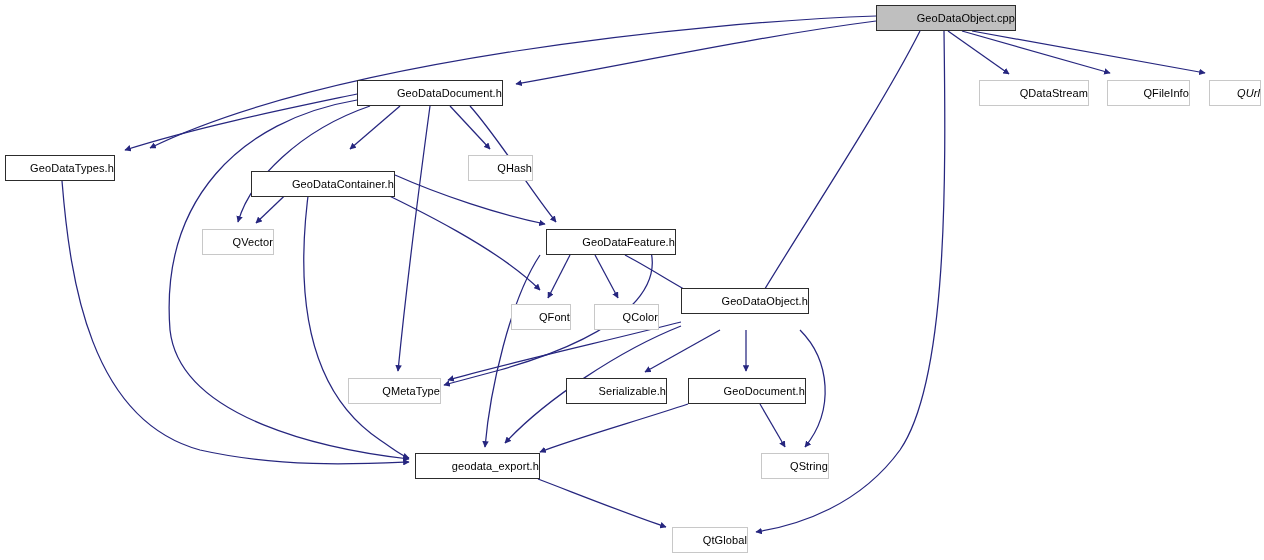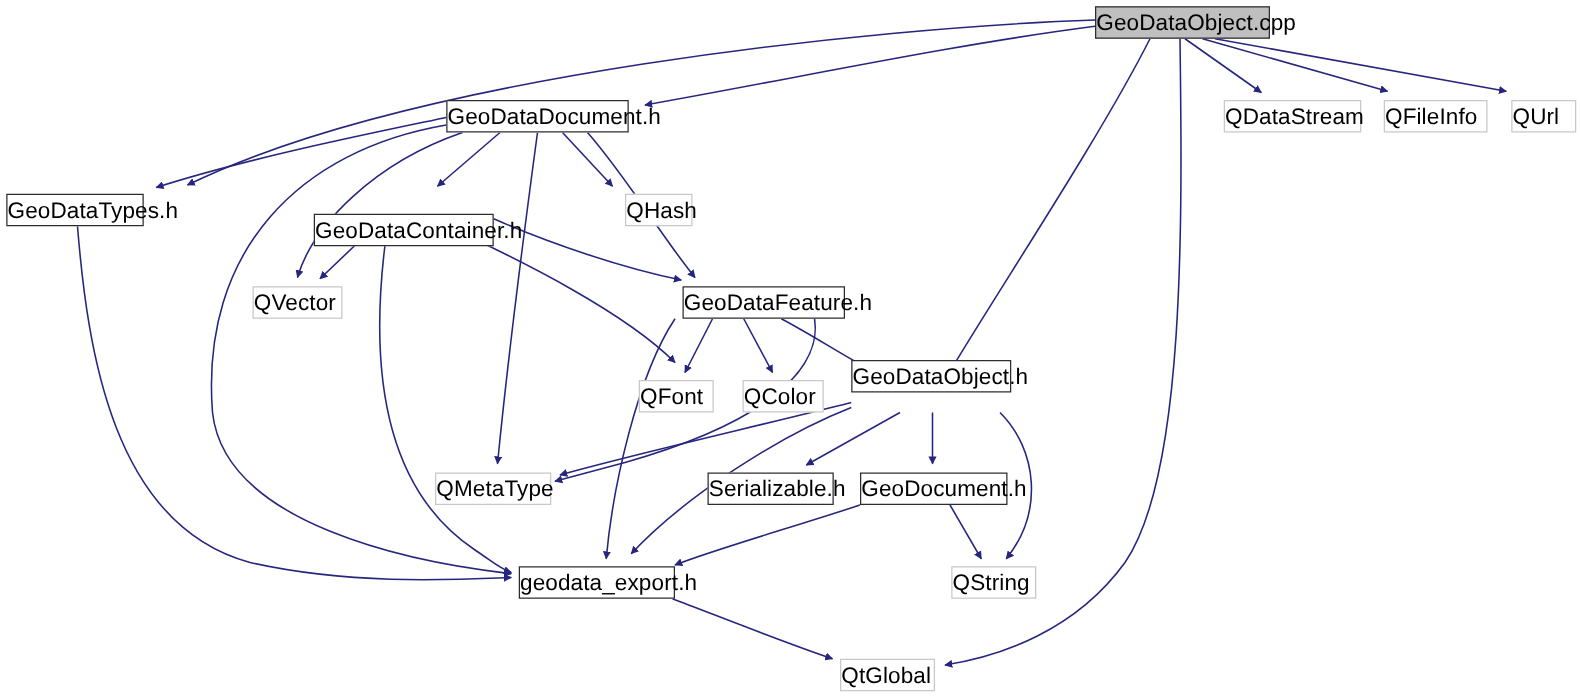--- a/index.html
+++ b/index.html
@@ -20,24 +20,24 @@
     left: 0;
     top: 0;
     width: 1264px;
     height: 560px;
   }
   .node {
     position: absolute;
     box-sizing: border-box;
     display: flex;
     align-items: center;
-    justify-content: flex-start;
+    justify-content: flex-end;
     background: #ffffff;
     white-space: nowrap;
-    font-size: 18px;
+    font-size: 11px;
     color: #000000;
     letter-spacing: 0.1px;
     z-index: 5;
   }
   .node.plain {
     border: 1px solid #c8c8c8;
   }
   .node.header {
     border: 1.6px solid #2c2c2c;
   }
@@ -97,33 +97,33 @@
   <div id="nodes-layer">
       <div class="node root" style="left: 876px; top: 5px; width: 140px; height: 26px;">
         <span class="node-label">GeoDataObject.cpp</span>
       </div>
       <div class="node plain" style="left: 979px; top: 80px; width: 110px; height: 26px;">
         <span class="node-label">QDataStream</span>
       </div>
       <div class="node plain" style="left: 1107px; top: 80px; width: 83px; height: 26px;">
         <span class="node-label">QFileInfo</span>
       </div>
-      <div class="node plain" style="left: 1209px; top: 80px; width: 52px; height: 26px;">
+      <div class="node plain" style="left: 1209px; top: 80px; width: 52px; height: 26px; font-style: italic;">
         <span class="node-label">QUrl</span>
       </div>
       <div class="node header" style="left: 357px; top: 80px; width: 146px; height: 26px;">
         <span class="node-label">GeoDataDocument.h</span>
       </div>
       <div class="node header" style="left: 5px; top: 155px; width: 110px; height: 26px;">
         <span class="node-label">GeoDataTypes.h</span>
       </div>
       <div class="node header" style="left: 251px; top: 155px; width: 144px; height: 26px; margin-top: 16px;">
         <span class="node-label">GeoDataContainer.h</span>
       </div>
-      <div class="node plain" style="left: 468px; top: 155px; width: 54px; height: 26px; margin-left: 32px;">
+      <div class="node plain" style="left: 468px; top: 155px; width: 65px; height: 26px;">
         <span class="node-label">QHash</span>
       </div>
       <div class="node plain" style="left: 202px; top: 229px; width: 72px; height: 26px;">
         <span class="node-label">QVector</span>
       </div>
       <div class="node header" style="left: 546px; top: 229px; width: 130px; height: 26px;">
         <span class="node-label">GeoDataFeature.h</span>
       </div>
       <div class="node plain" style="left: 511px; top: 304px; width: 60px; height: 26px;">
         <span class="node-label">QFont</span>

